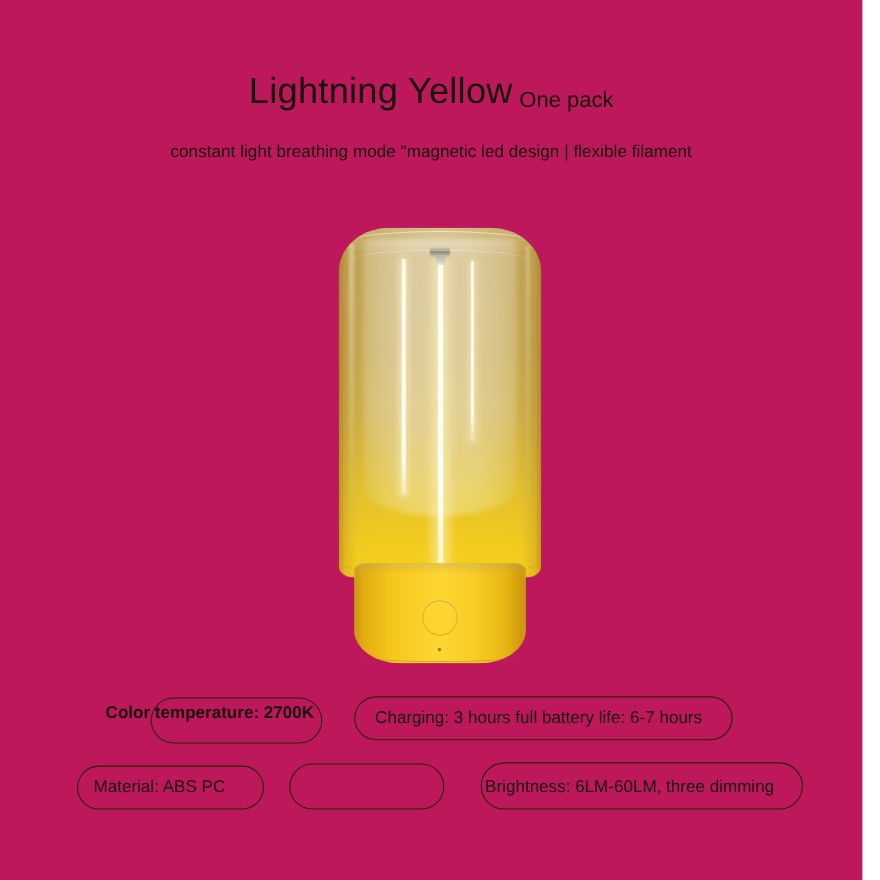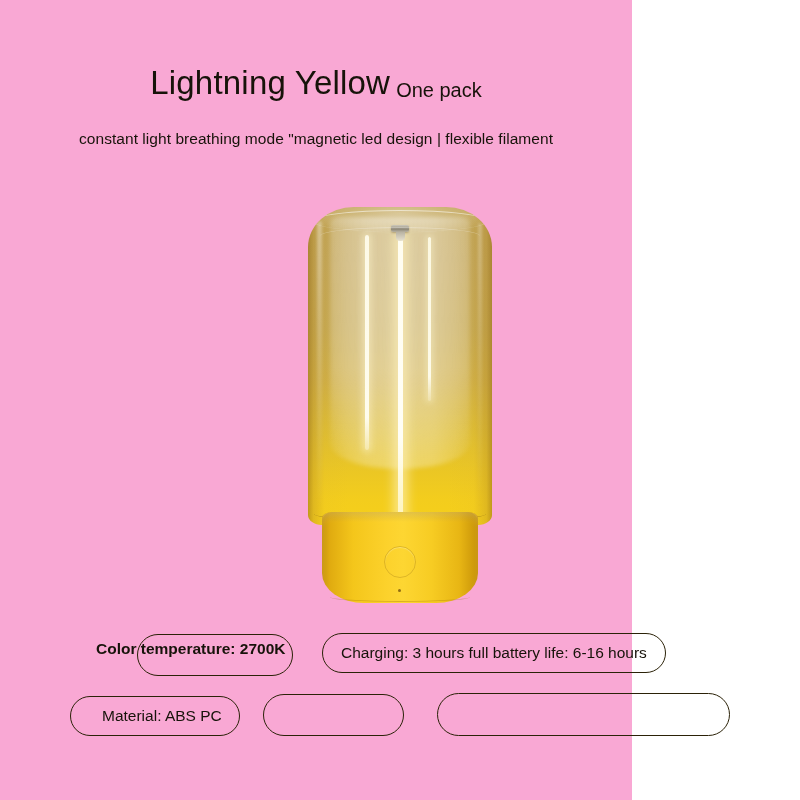--- a/index.html
+++ b/index.html
@@ -5,22 +5,22 @@
   * { margin:0; padding:0; box-sizing:border-box; }
 
   html, body {
     width:800px; height:800px;
     overflow:hidden;
     font-family:"Liberation Sans", sans-serif;
   }
 
   #page {
     position:relative;
-    width:632px; height:800px;
-    background:#f9a8d4;
+    width:784px; height:800px;
+    background:#be185d;
   }
 
   
   .title-row {
     position:absolute;
     left:0; right:0; top:66px;
     text-align:center;
     white-space:nowrap;
     line-height:1;
   }
@@ -268,21 +268,21 @@
 
   
   #pill-color-temp   { left:137px; top:634px; width:156px; height:42px; }
   #text-color-temp   { left:96px;  top:641px;font-weight:bold; }
 
   #pill-charging     { left:322px; top:633px; width:344px; height:40px; }
   #text-charging     { left:341px; top:645px; }
 
   
   #pill-material     { left:70px;  top:696px; width:170px; height:40px; }
-  #text-material     { left:102px;  top:708px; }
+  #text-material     { left:85px;  top:708px; }
 
   #pill-light-color  { left:263px; top:694px; width:141px; height:42px; }
   #text-light-color  { left:255px; top:708px; }
 
   #pill-brightness   { left:437px; top:693px; width:293px; height:43px; }
   #text-brightness   { left:441px; top:708px; }
 </style>
 </head>
 <body>
 
@@ -319,22 +319,23 @@
       <div class="base-dot"></div>
       <div class="base-bottom-rim"></div>
     </div>
 
   </div>
 
   <div class="pill" id="pill-color-temp"></div>
   <div class="spec-text" id="text-color-temp">Color temperature: 2700K</div>
 
   <div class="pill" id="pill-charging"></div>
-  <div class="spec-text" id="text-charging">Charging: 3 hours full battery life: 6-16 hours</div>
+  <div class="spec-text" id="text-charging">Charging: 3 hours full battery life: 6-7 hours</div>
 
   <div class="pill" id="pill-material"></div>
   <div class="spec-text" id="text-material">Material: ABS PC</div>
 
   <div class="pill" id="pill-light-color"></div>
 
   <div class="pill" id="pill-brightness"></div>
+  <div class="spec-text" id="text-brightness">Brightness: 6LM-60LM, three dimming</div>
 
 </div>
 
 </body></html>

